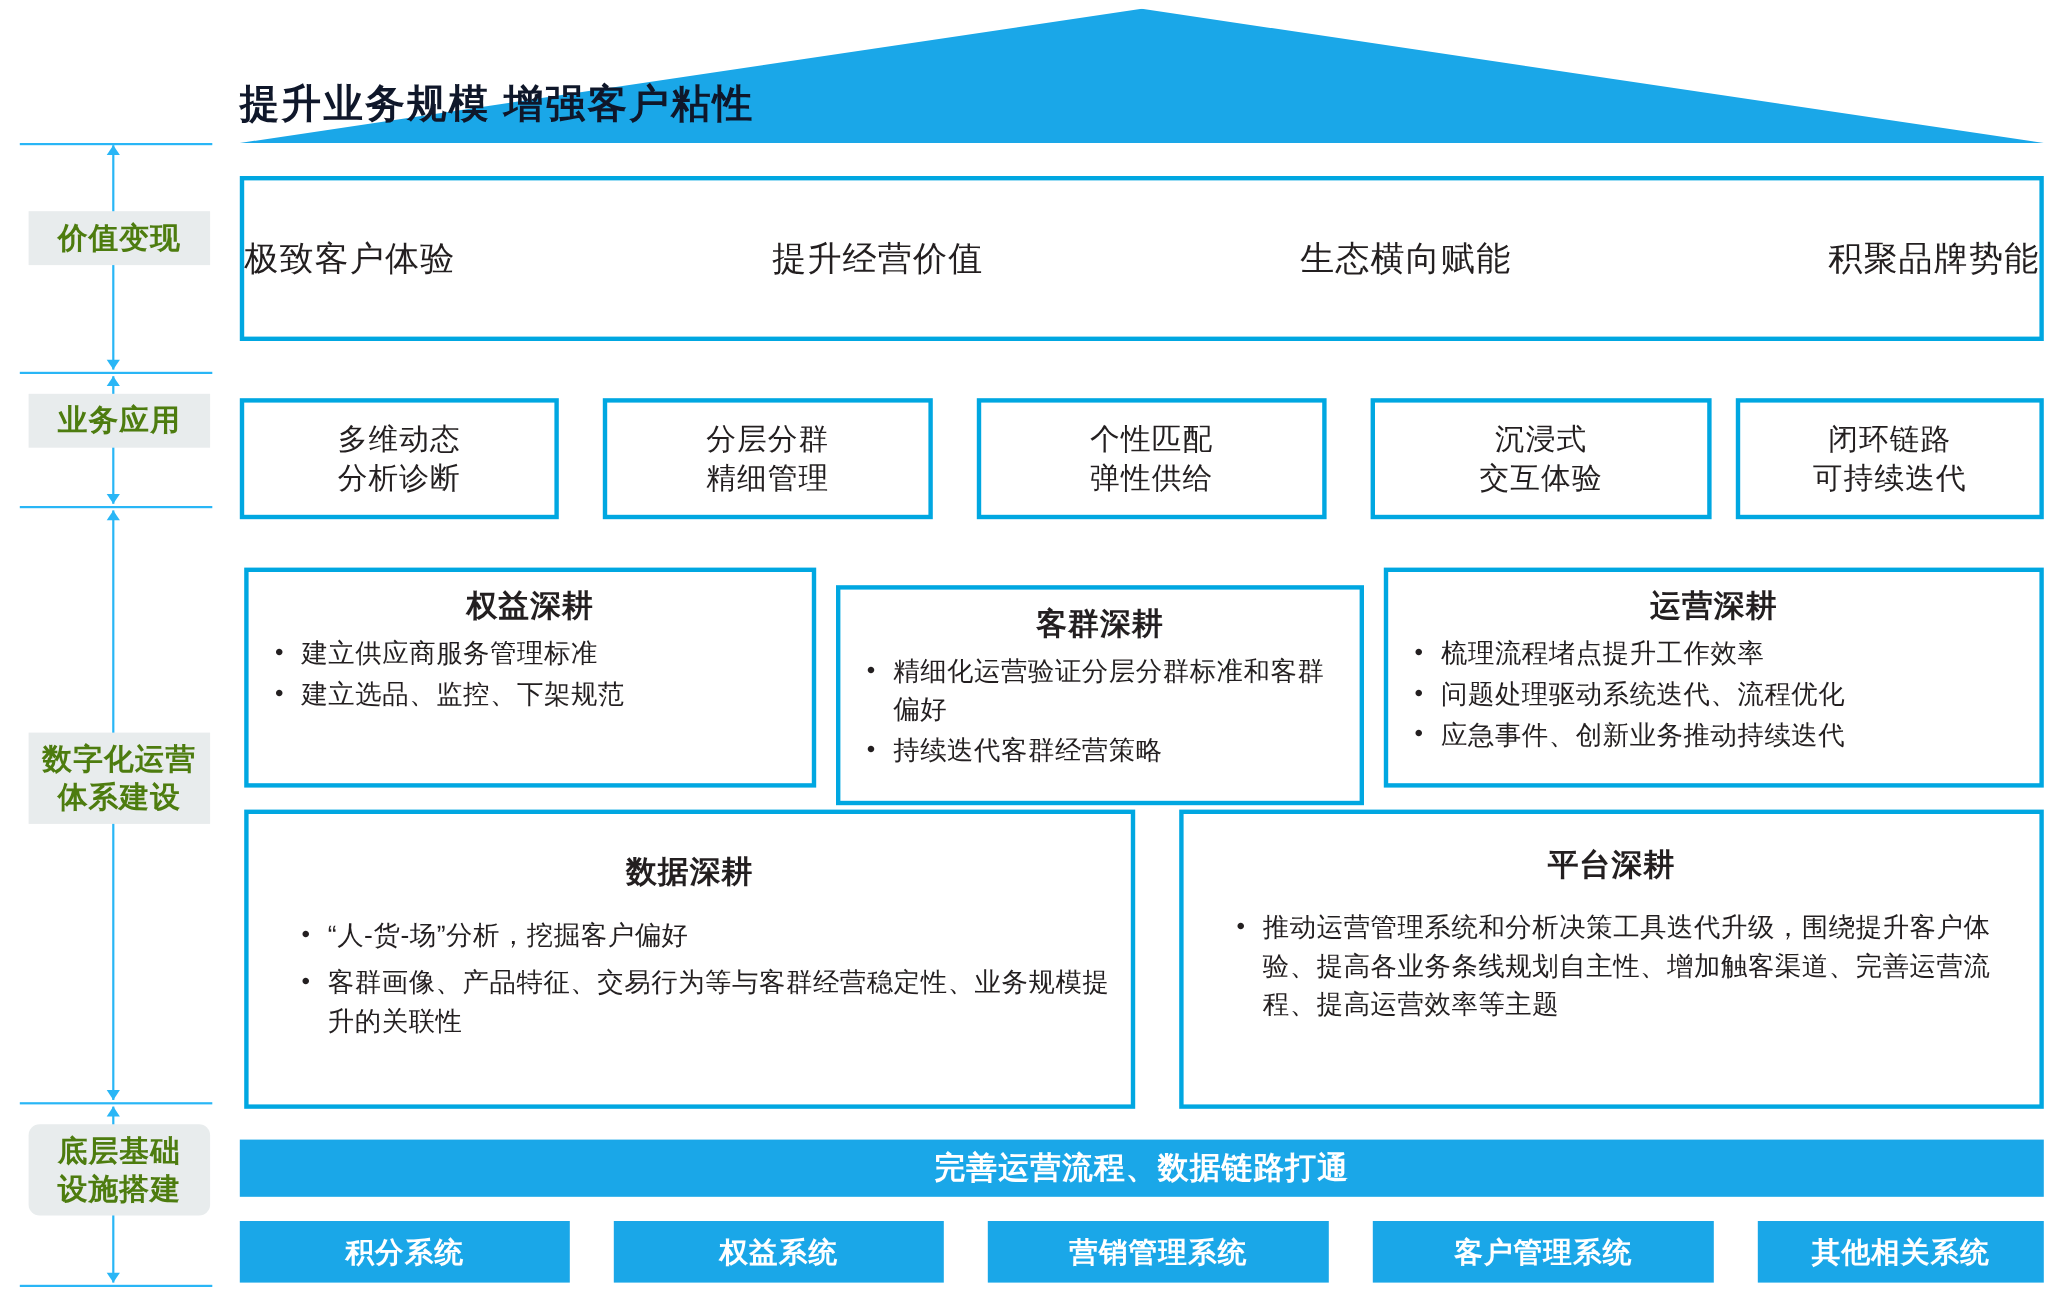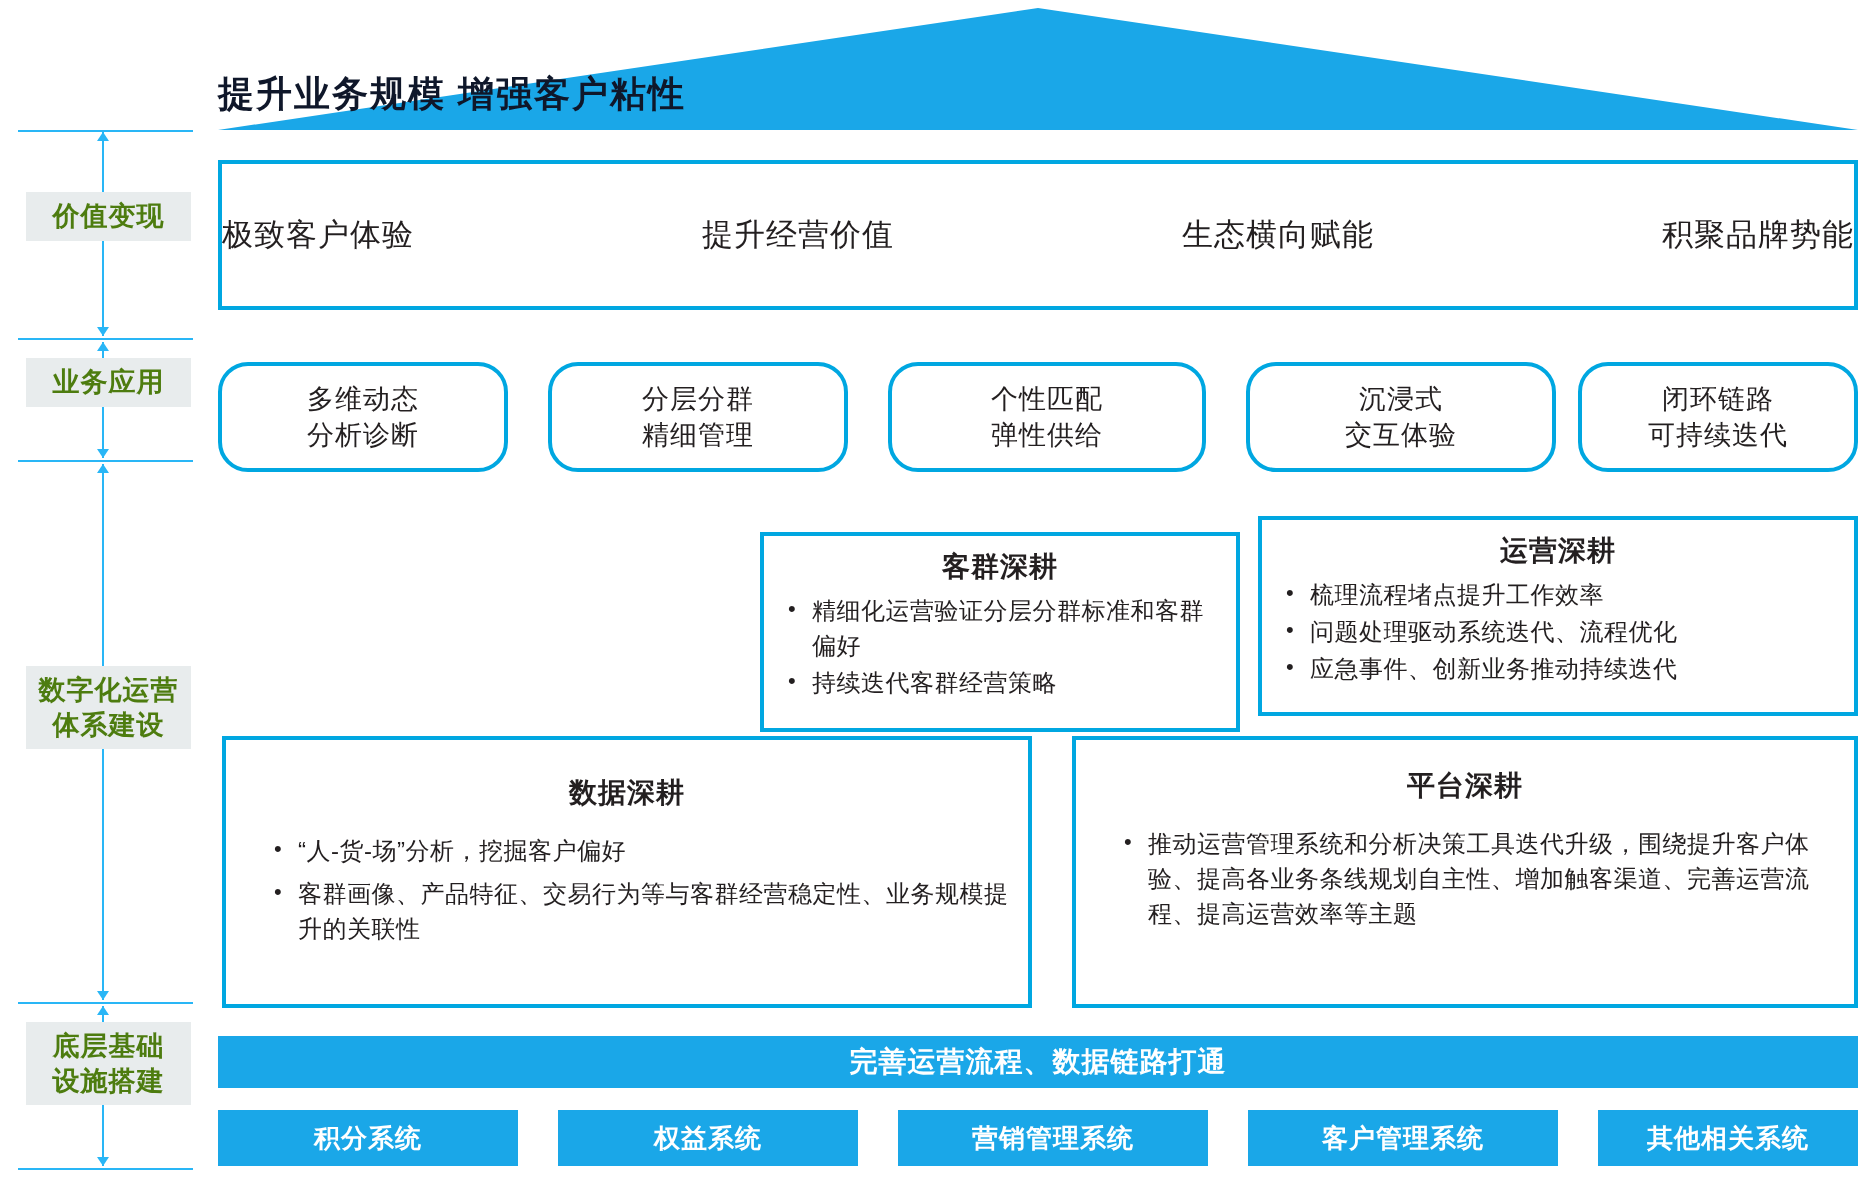--- a/index.html
+++ b/index.html
@@ -130,21 +130,20 @@
   }
 
   
   .app-box {
     top: 362px;
     height: 110px;
     font-size: 27px;
     line-height: 1.35;
     text-align: center;
     letter-spacing: 1px;
-    border-radius: 30px;
   }
 
   
   .card {
     position: absolute;
     border: 4px solid #00a7e1;
     background: #ffffff;
     box-sizing: border-box;
     padding: 12px 14px 10px 14px;
   }
@@ -202,21 +201,21 @@
 
     <div class="rail-arrow" style="top:2px;height:204px;"></div>
     <div class="rail-arrow" style="top:212px;height:116px;"></div>
     <div class="rail-arrow" style="top:334px;height:536px;"></div>
     <div class="rail-arrow" style="top:876px;height:160px;"></div>
 
     <div class="rail-label" style="top:62px;white-space:pre-line;">价值变现</div>
     <div class="rail-label" style="top:228px;white-space:pre-line;">业务应用</div>
     <div class="rail-label" style="top:536px;white-space:pre-line;">数字化运营
 体系建设</div>
-    <div class="rail-label" style="top:892px;white-space:pre-line;">底层基础
+    <div class="rail-label" style="top:892px;white-space:pre-line;border-radius:10px;">底层基础
 设施搭建</div>
   </div>
 
   <div class="roof">
     <svg width="1640" height="122" viewBox="0 0 1640 122">
       <polygon points="820,0 1640,122 0,122" fill="#1aa7e8"></polygon>
     </svg>
     <div class="roof-text">提升业务规模 增强客户粘性</div>
   </div>
 
@@ -233,20 +232,27 @@
 分析诊断</div>
   <div class="obox app-box" style="left:548px;width:300px;white-space:pre-line;">分层分群
 精细管理</div>
   <div class="obox app-box" style="left:888px;width:318px;white-space:pre-line;">个性匹配
 弹性供给</div>
   <div class="obox app-box" style="left:1246px;width:310px;white-space:pre-line;">沉浸式
 交互体验</div>
   <div class="obox app-box" style="left:1578px;width:280px;white-space:pre-line;">闭环链路
 可持续迭代</div>
 
+  <div class="card" style="left:222px; top:516px; width:520px; height:200px;">
+    <div class="card-title">权益深耕</div>
+    <ul>
+      <li>建立供应商服务管理标准</li>
+      <li>建立选品、监控、下架规范</li>
+    </ul>
+  </div>
 
   <div class="card" style="left:760px; top:516px; width:480px; height:200px;margin-top:16px;">
     <div class="card-title">客群深耕</div>
     <ul>
       <li>精细化运营验证分层分群标准和客群偏好</li>
       <li>持续迭代客群经营策略</li>
     </ul>
   </div>
 
   <div class="card" style="left:1258px; top:516px; width:600px; height:200px;">

